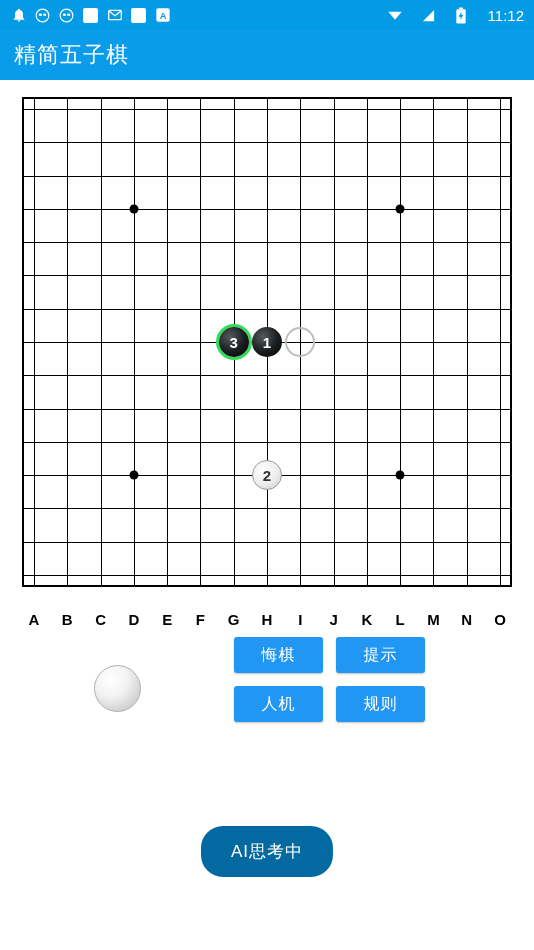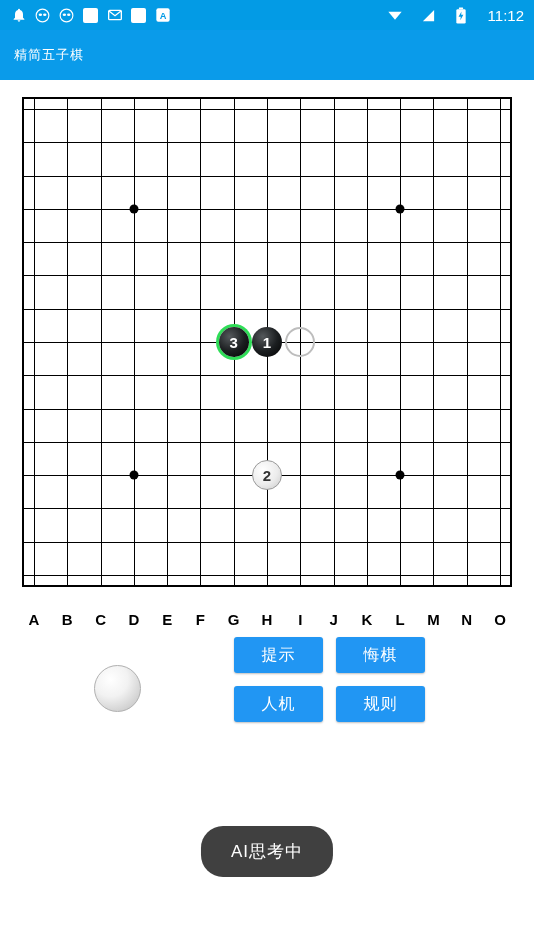--- a/index.html
+++ b/index.html
@@ -60,21 +60,21 @@
   .app-bar {
     height: 50px;
     background: #0a9bea;
     display: flex;
     align-items: center;
     padding-left: 14px;
     box-sizing: border-box;
   }
   .app-title {
     color: #ffffff;
-    font-size: 13px;
+    font-size: 22px;
     letter-spacing: 1px;
   }
 
   
   .board-area {
     position: relative;
     width: 534px;
     height: 540px;
   }
   .board-frame {
@@ -186,21 +186,21 @@
     box-shadow: 0 1px 2px rgba(0,0,0,0.25);
     font-family: "Liberation Sans", sans-serif;
   }
 
   
   .toast {
     position: absolute;
     left: 50%;
     top: 826px;
     transform: translateX(-50%);
-    background: #404040;
+    background: #0369a1;
     color: #ffffff;
     font-size: 17px;
     padding: 14px 30px;
     border-radius: 22px;
     letter-spacing: 1px;
   }
 </style>
 </head>
 <body>
 
@@ -324,20 +324,20 @@
       <div class="stone black highlight" style="left: 209.714px; top: 243px;">3</div>
       <div class="stone black" style="left: 243px; top: 243px;">1</div>
       <div class="stone empty-marker" style="left: 276.286px; top: 243px;"></div>
       <div class="stone white" style="left: 243px; top: 376.143px;">2</div>
     </div>
 </div>
 
 <div class="controls">
   <div class="preview-stone"></div>
   <div class="btn-grid" id="btn-grid">
+      <button class="btn">悔棋</button>
       <button class="btn">提示</button>
-      <button class="btn">悔棋</button>
       <button class="btn">人机</button>
       <button class="btn">规则</button>
     </div>
 </div>
 
 <div class="toast">AI思考中</div>
 
 </body></html>

